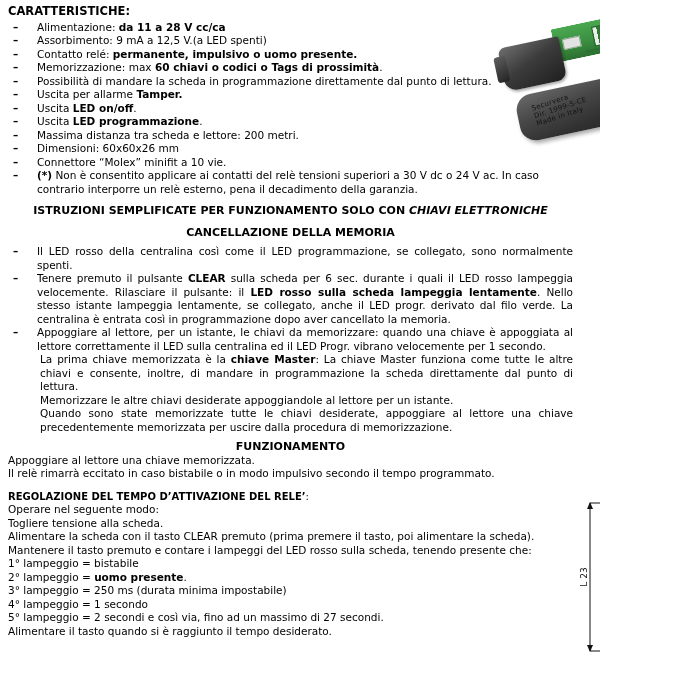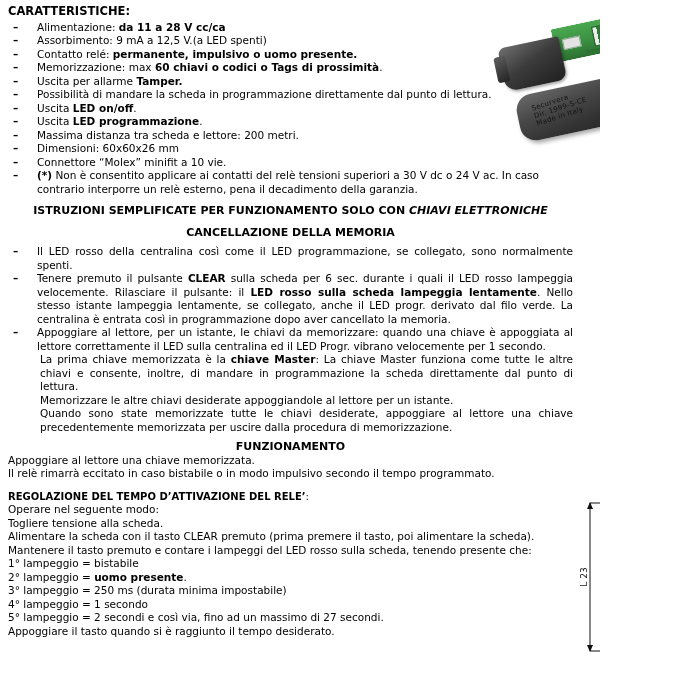--- a/index.html
+++ b/index.html
@@ -97,22 +97,22 @@
 
   <div class="content">
 
     <div class="h-main">CARATTERISTICHE:</div>
 
     <ul class="dash-list">
       <li><span>Alimentazione: </span><span style="font-weight: bold;">da 11 a 28 V cc/ca</span></li>
       <li><span>Assorbimento: 9 mA  a 12,5 V.(a LED spenti)</span></li>
       <li><span>Contatto relé: </span><span style="font-weight: bold;">permanente, impulsivo o uomo presente.</span></li>
       <li><span>Memorizzazione: max </span><span style="font-weight: bold;">60 chiavi o codici o Tags di prossimità</span><span>.</span></li>
+      <li><span>Possibilità di mandare la scheda in programmazione direttamente dal punto di lettura.</span></li>
       <li><span>Uscita per allarme </span><span style="font-weight: bold;">Tamper.</span></li>
-      <li><span>Possibilità di mandare la scheda in programmazione direttamente dal punto di lettura.</span></li>
       <li><span>Uscita </span><span style="font-weight: bold;">LED on/off</span><span>.</span></li>
       <li><span>Uscita </span><span style="font-weight: bold;">LED programmazione</span><span>.</span></li>
       <li><span>Massima distanza tra scheda e lettore: 200 metri.</span></li>
       <li><span>Dimensioni:  60x60x26 mm</span></li>
       <li><span>Connettore “Molex” minifit a 10 vie.</span></li>
       <li><span style="font-weight: bold;">(*)</span><span> Non è consentito applicare ai contatti del relè tensioni superiori a 30 V dc o 24 V ac. In caso contrario interporre un relè esterno, pena il decadimento della garanzia.</span></li>
     </ul>
 
     <div class="sec-title istr-title"><span style="font-weight: bold;">ISTRUZIONI SEMPLIFICATE PER FUNZIONAMENTO SOLO CON </span><span style="font-weight: bold; font-style: italic;">CHIAVI ELETTRONICHE</span></div>
 
@@ -142,21 +142,21 @@
     <div class="h-reg"><span style="font-weight: bold;">REGOLAZIONE DEL TEMPO D’ATTIVAZIONE DEL RELE’</span><span>:</span></div>
     <div><span>Operare nel seguente modo:</span></div>
     <div><span>Togliere tensione alla scheda.</span></div>
     <div><span>Alimentare la scheda con il tasto CLEAR premuto (prima premere il tasto, poi alimentare la scheda).</span></div>
     <div><span>Mantenere il tasto premuto e contare i lampeggi del LED rosso sulla scheda, tenendo presente che:</span></div>
     <div><span>1° lampeggio = bistabile</span></div>
     <div><span>2° lampeggio = </span><span style="font-weight: bold;">uomo presente</span><span>.</span></div>
     <div><span>3° lampeggio = 250 ms (durata minima impostabile)</span></div>
     <div><span>4° lampeggio = 1 secondo</span></div>
     <div><span>5° lampeggio = 2 secondi e così via, fino ad un massimo di 27 secondi.</span></div>
-    <div><span>Appoggiare il tasto quando si è raggiunto il tempo desiderato.</span></div>
+    <div><span>Alimentare il tasto quando si è raggiunto il tempo desiderato.</span></div>
 
   </div>
 
   <div class="photo-open-key">
     <div class="ok-rot">
       <div class="ok-board">
         <div class="ok-pad"></div>
         <div class="ok-pins"></div>
         <div class="ok-trace"></div>
       </div>

